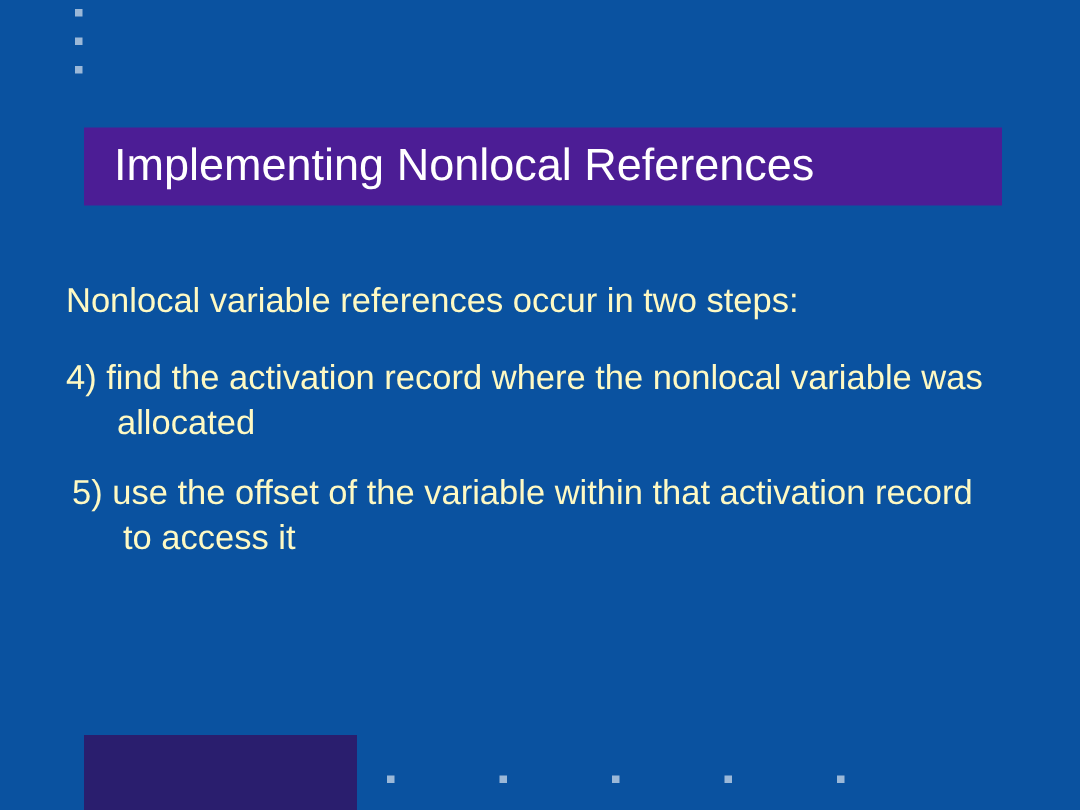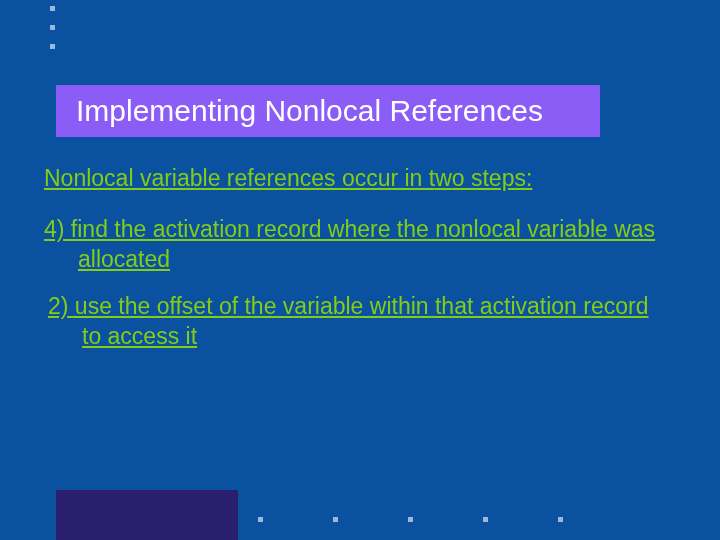--- a/index.html
+++ b/index.html
@@ -22,41 +22,40 @@
     .dots-tl .dot {
       width: 5px;
       height: 5px;
       background: #9bb8d8;
       border-radius: 0;
     }
     .title-bar {
       position: absolute;
       top: 85px;
       left: 56px;
-      width: 544px;
+      width: 612px;
       height: 52px;
-      background: #8b5cf6;
+      background: #4c1d95;
       display: flex;
       align-items: center;
       padding-left: 20px;
     }
     .title-text {
       color: #ffffff;
       font-size: 30px;
       font-weight: 400;
     }
     .body {
       position: absolute;
-      top: 164px;
+      top: 186px;
       left: 44px;
       right: 60px;
-      color: #84cc16;
+      color: #fef9c3;
       font-size: 23px;
       line-height: 1.28;
-      text-decoration: underline;
     }
     .intro { margin-bottom: 22px; }
     .item {
       margin-bottom: 18px;
       padding-left: 0;
     }
     .item .hang {
       display: block;
       padding-left: 34px;
       text-indent: -34px;
@@ -99,21 +98,21 @@
 <div class="title-bar">
   <span class="title-text">Implementing Nonlocal References</span>
 </div>
 
 <div class="body">
   <div class="intro">Nonlocal variable references occur in two steps:</div>
   <div class="item">
     <span class="hang">4)  find the activation record where the nonlocal variable was allocated</span>
   </div>
   <div class="item">
-    <span class="hang2">2) use the offset of the variable within that activation record to access it</span>
+    <span class="hang2">5) use the offset of the variable within that activation record to access it</span>
   </div>
 </div>
 
 <div class="bottom-block"></div>
 
 <div class="dots-br">
   <div class="dot"></div>
   <div class="dot"></div>
   <div class="dot"></div>
   <div class="dot"></div>

